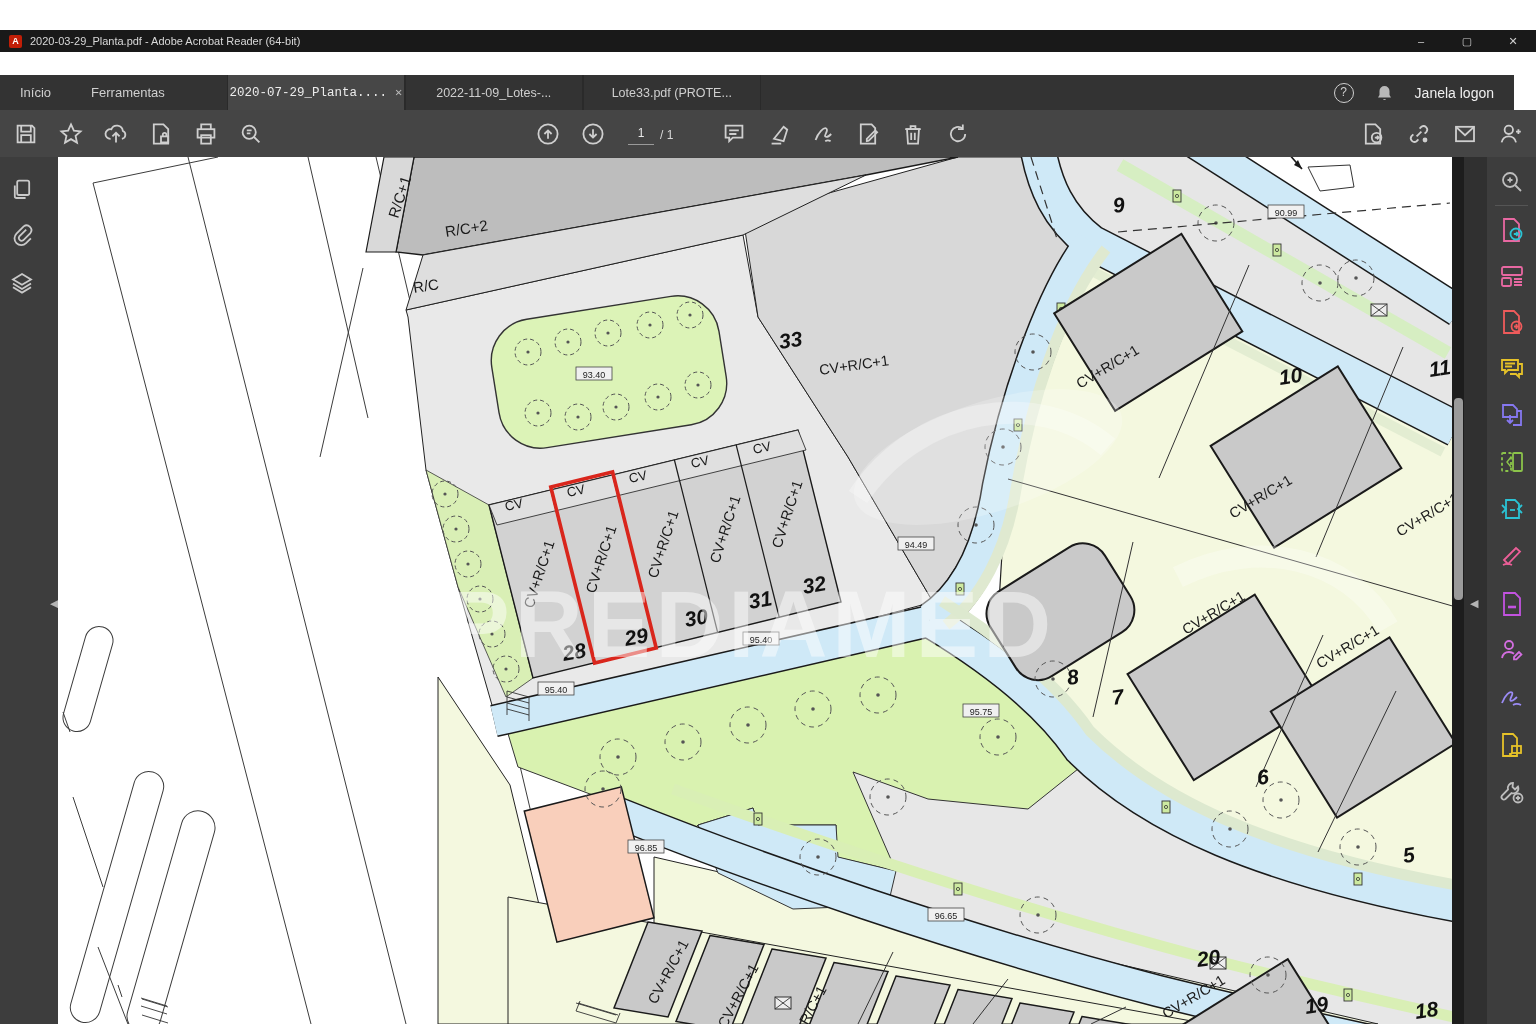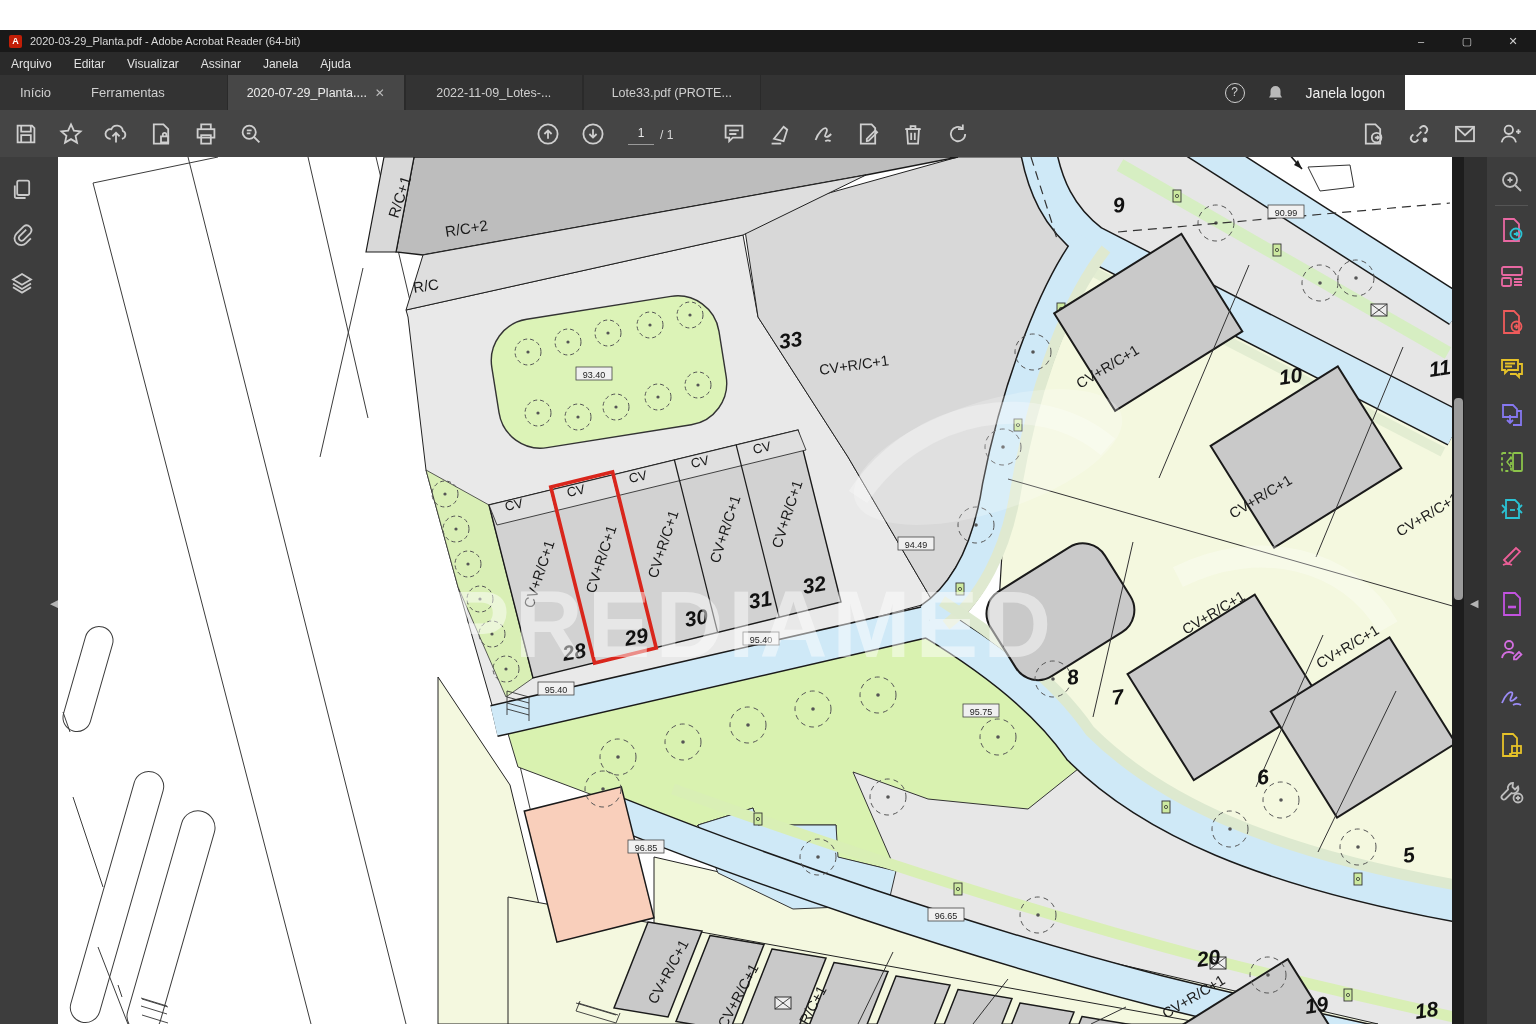--- a/index.html
+++ b/index.html
@@ -8,24 +8,24 @@
   
   .titlebar{position:absolute;left:0;top:30px;width:1536px;height:22px;background:#191919;
     display:flex;align-items:center;color:#d8d8d8;font-size:11px;}
   .titlebar .appicon{width:13px;height:13px;margin:0 8px 0 9px;background:#c11e07;border-radius:2px;
     color:#fff;font-size:9px;line-height:13px;text-align:center;font-weight:bold;}
   .wincontrols{margin-left:auto;display:flex;height:100%;}
   .wincontrols span{width:46px;text-align:center;line-height:22px;font-size:11px;color:#cfcfcf;}
   .menubar{position:absolute;left:0;top:52px;width:1536px;height:23px;background:#2a2a2a;
     display:flex;align-items:center;color:#e2e2e2;font-size:12px;}
   .menubar span{padding:0 11px;}
-  .tabbar{position:absolute;left:0;top:75px;width:1405px;height:35px;background:#333;display:flex;align-items:stretch;color:#cfcfcf;font-size:13px;}
+  .tabbar{position:absolute;left:0;top:75px;width:1514px;height:35px;background:#333;display:flex;align-items:stretch;color:#cfcfcf;font-size:13px;}
   .tab-fixed{display:flex;align-items:center;padding:0 20px;}
   .doctab{display:flex;align-items:center;justify-content:center;gap:8px;width:176px;border-left:1px solid #2a2a2a;border-right:1px solid #2a2a2a;background:#333;white-space:nowrap;overflow:hidden;font-size:12.5px;}
-  .doctab.active{background:#474747;color:#ececec;}
+  .doctab.active{background:#474747;color:#ececec;font-family:Liberation Mono, monospace;}
   .doctab .close{color:#bbb;font-size:12px;}
   .tab-right{margin-left:auto;display:flex;align-items:center;gap:22px;padding-right:20px;}
   .qicon{width:18px;height:18px;border:1.4px solid #cfcfcf;border-radius:50%;text-align:center;line-height:17px;font-size:12px;}
   .signin{font-size:14px;color:#f0f0f0;}
   .toolbar{position:absolute;left:0;top:110px;width:1536px;height:47px;background:#454545;border-bottom:1px solid #2e2e2e;}
   .tbico{position:absolute;top:12px;width:24px;height:24px;}
   .tbico svg{width:24px;height:24px;stroke:#cfcfcf;fill:none;stroke-width:1.5;}
   .pagenum{position:absolute;left:628px;top:16px;width:26px;height:18px;border-bottom:1.5px solid #9a9a9a;
     color:#e8e8e8;font-size:12px;text-align:center;}
   .pagetotal{position:absolute;left:660px;top:18px;color:#d8d8d8;font-size:12px;}
@@ -60,28 +60,20 @@
   <div class="titlebar">
     <div class="appicon">A</div>
     <span>2020-03-29_Planta.pdf - Adobe Acrobat Reader (64-bit)</span>
     <div class="wincontrols">
       <span>–</span>
       <span>▢</span>
       <span>✕</span>
     </div>
   </div>
 
-  <div class="menubar">
-    <span>Arquivo</span>
-    <span>Editar</span>
-    <span>Visualizar</span>
-    <span>Assinar</span>
-    <span>Janela</span>
-    <span>Ajuda</span>
-  </div>
 
   <div class="tabbar">
     <div class="tab-fixed">Início</div>
     <div class="tab-fixed">Ferramentas</div>
     <div style="width:42px"></div>
     <div class="doctab active">
       <span>2020-07-29_Planta....</span>
       <span class="close">✕</span>
     </div>
     <div class="doctab">

